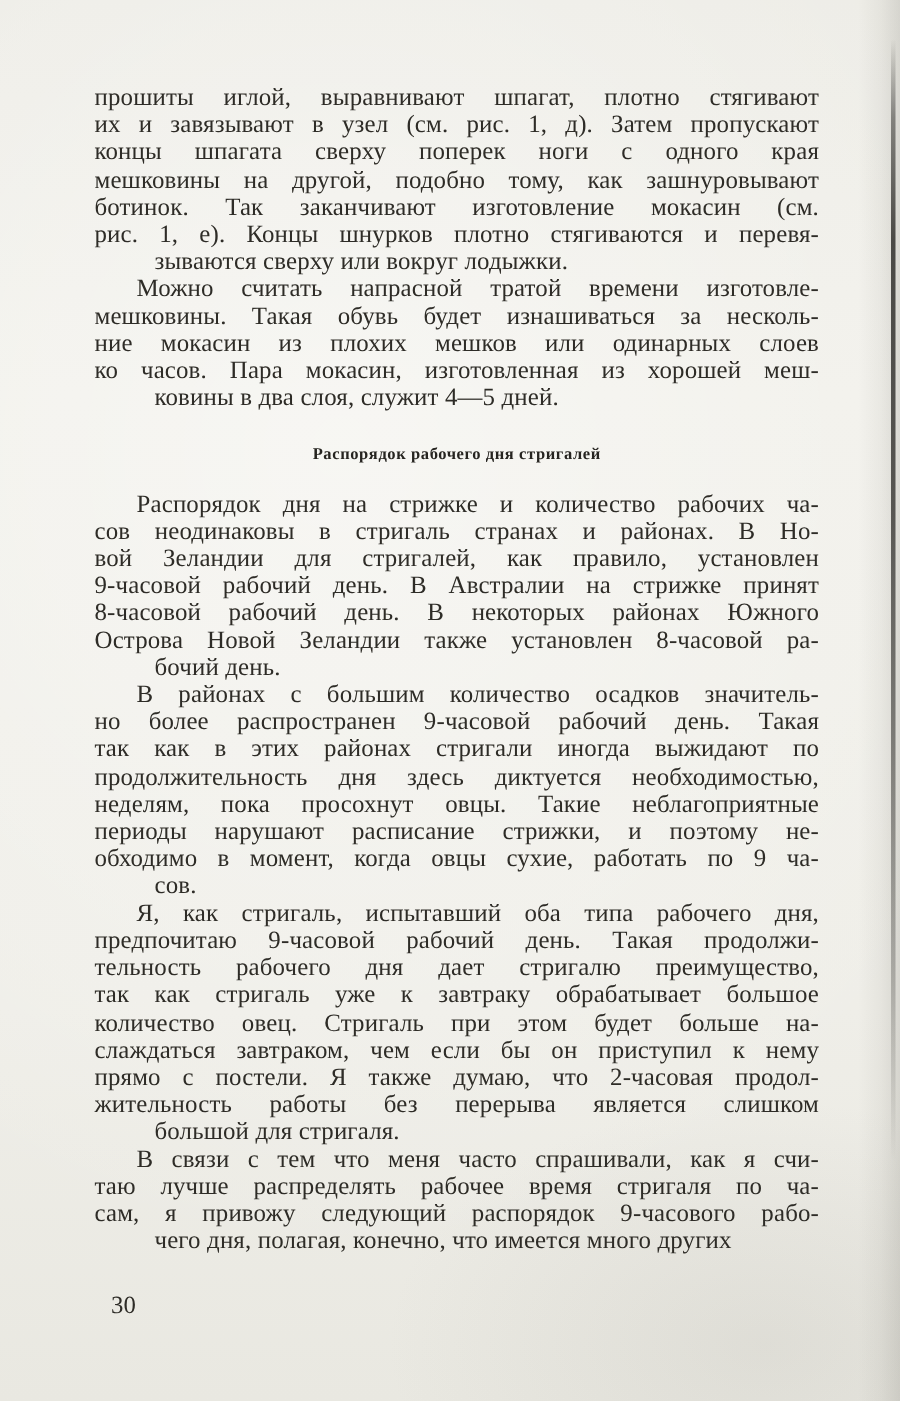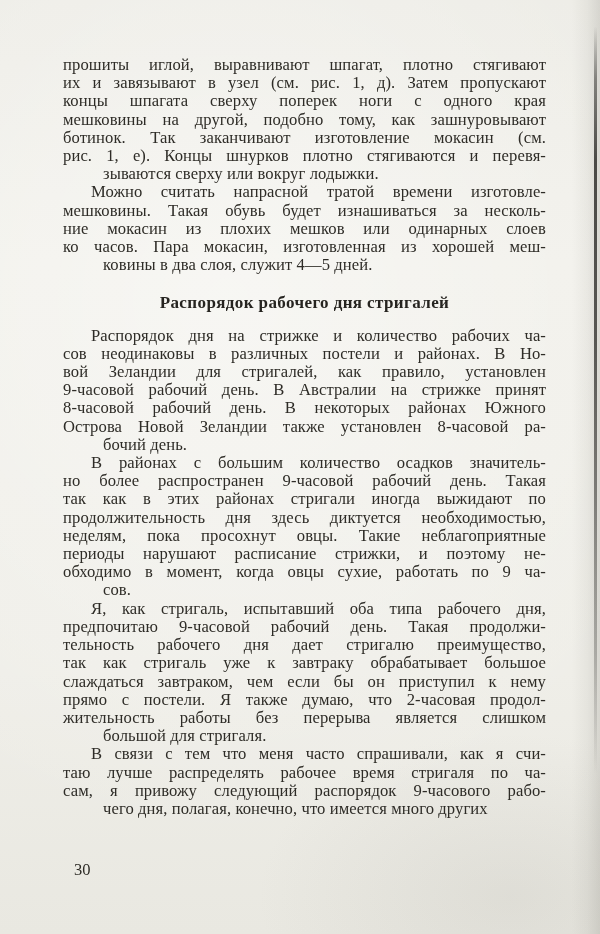--- a/index.html
+++ b/index.html
@@ -29,21 +29,21 @@
     letter-spacing: 0.1px;
   }
   .para { margin: 0; }
   .line {
     text-align: justify;
     text-align-last: justify;
   }
   .line.para-end { text-align-last: left; margin-left: 40px; }
   .para.indented .line:first-child { text-indent: 28px; }
   .heading {
-    font-size: 17px;
+    font-size: 11px;
     font-weight: bold;
     text-align: center;
     letter-spacing: 0.4px;
     color: #262420;
     margin: 20px 0 14px 0;
   }
   .page-number {
     position: absolute;
     left: 74px;
     top: 860px;
@@ -97,21 +97,21 @@
       <div class="para indented">
         <div class="line">Можно считать напрасной тратой времени изготовле-</div>
         <div class="line">мешковины. Такая обувь будет изнашиваться за несколь-</div>
         <div class="line">ние мокасин из плохих мешков или одинарных слоев</div>
         <div class="line">ко часов. Пара мокасин, изготовленная из хорошей меш-</div>
         <div class="line para-end">ковины в два слоя, служит 4—5 дней.</div>
       </div>
       <h2 class="heading">Распорядок рабочего дня стригалей</h2>
       <div class="para indented">
         <div class="line">Распорядок дня на стрижке и количество рабочих ча-</div>
-        <div class="line">сов неодинаковы в различных постели и районах. В Но-</div>
+        <div class="line">сов неодинаковы в стригаль странах и районах. В Но-</div>
         <div class="line">вой Зеландии для стригалей, как правило, установлен</div>
         <div class="line">9-часовой рабочий день. В Австралии на стрижке принят</div>
         <div class="line">8-часовой рабочий день. В некоторых районах Южного</div>
         <div class="line">Острова Новой Зеландии также установлен 8-часовой ра-</div>
         <div class="line para-end">бочий день.</div>
       </div>
       <div class="para indented">
         <div class="line">В районах с большим количество осадков значитель-</div>
         <div class="line">но более распространен 9-часовой рабочий день. Такая</div>
         <div class="line">так как в этих районах стригали иногда выжидают по</div>
@@ -119,20 +119,21 @@
         <div class="line">неделям, пока просохнут овцы. Такие неблагоприятные</div>
         <div class="line">периоды нарушают расписание стрижки, и поэтому не-</div>
         <div class="line">обходимо в момент, когда овцы сухие, работать по 9 ча-</div>
         <div class="line para-end">сов.</div>
       </div>
       <div class="para indented">
         <div class="line">Я, как стригаль, испытавший оба типа рабочего дня,</div>
         <div class="line">предпочитаю 9-часовой рабочий день. Такая продолжи-</div>
         <div class="line">тельность рабочего дня дает стригалю преимущество,</div>
         <div class="line">так как стригаль уже к завтраку обрабатывает большое</div>
+        <div class="line">количество овец. Стригаль при этом будет больше на-</div>
         <div class="line">слаждаться завтраком, чем если бы он приступил к нему</div>
         <div class="line">прямо с постели. Я также думаю, что 2-часовая продол-</div>
         <div class="line">жительность работы без перерыва является слишком</div>
         <div class="line para-end">большой для стригаля.</div>
       </div>
       <div class="para indented">
         <div class="line">В связи с тем что меня часто спрашивали, как я счи-</div>
         <div class="line">таю лучше распределять рабочее время стригаля по ча-</div>
         <div class="line">сам, я привожу следующий распорядок 9-часового рабо-</div>
         <div class="line para-end">чего дня, полагая, конечно, что имеется много других</div>

